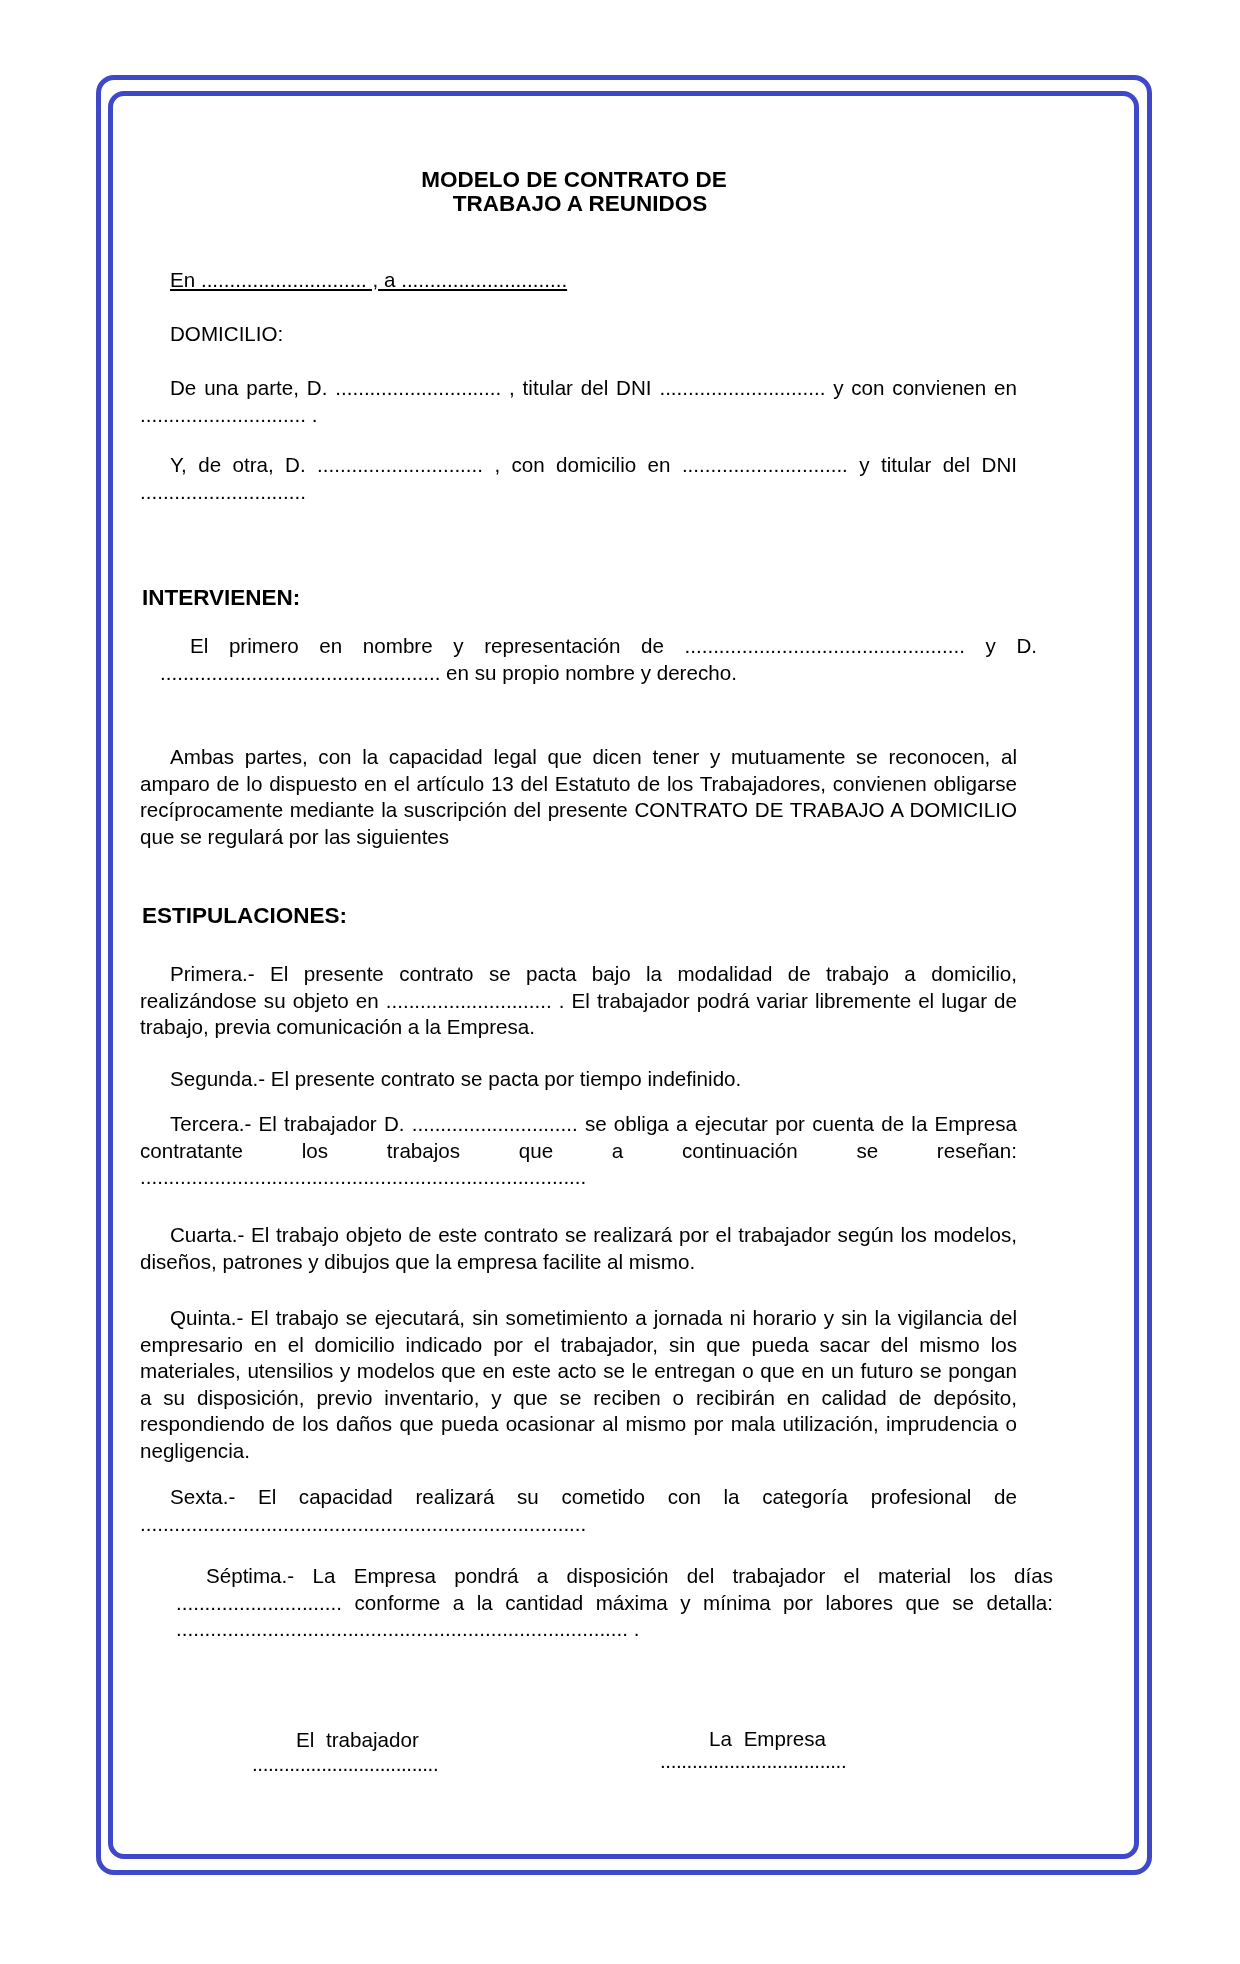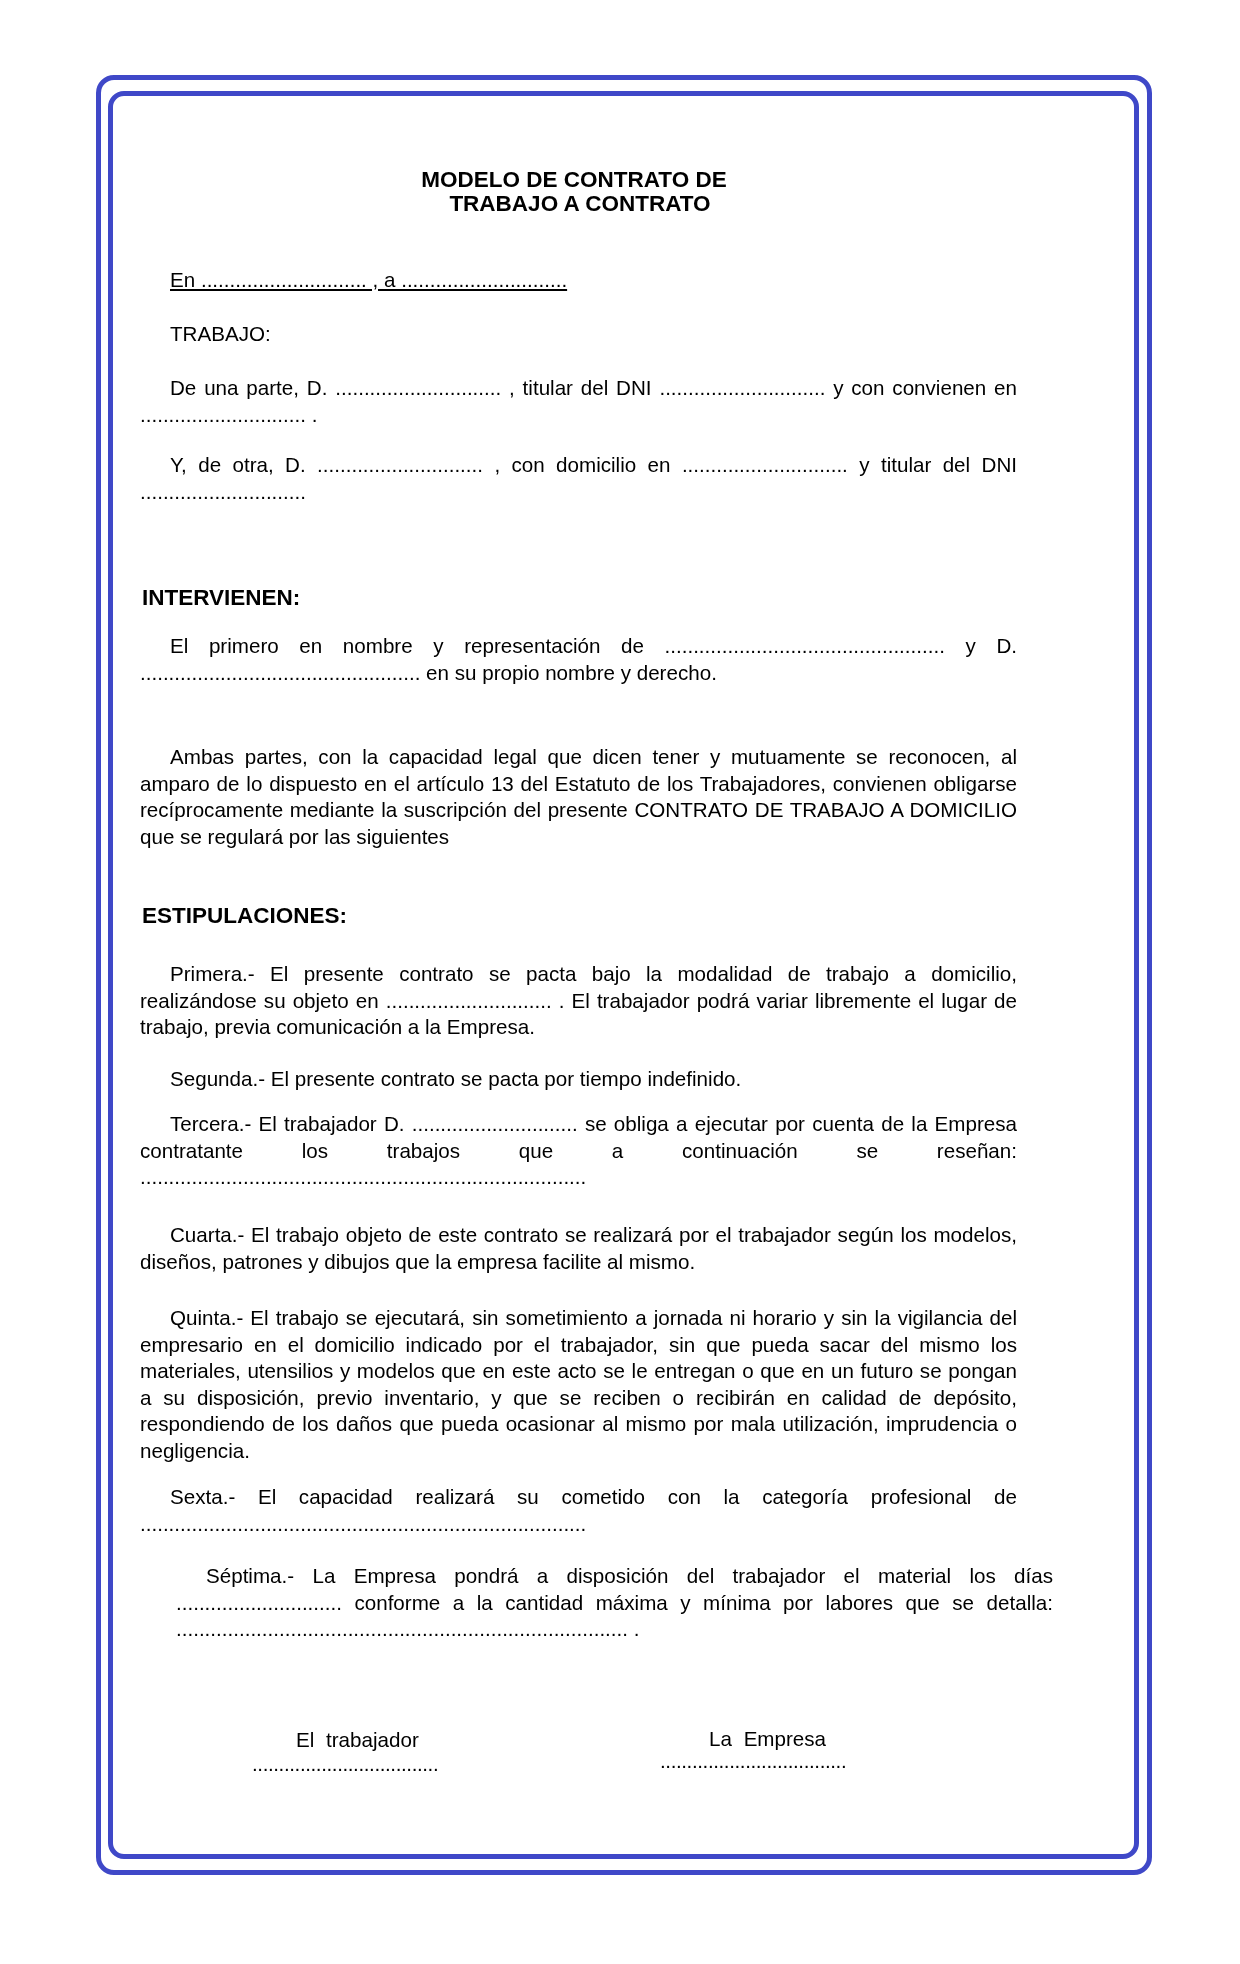--- a/index.html
+++ b/index.html
@@ -79,34 +79,34 @@
     }
   </style>
 </head>
 <body>
 
 <div class="border-outer"></div>
 <div class="border-inner"></div>
 
 <div class="title">
   <span class="l1">MODELO DE CONTRATO DE</span>
-  <span class="l2">TRABAJO A CONTRATO</span>
+  <span class="l2">TRABAJO A REUNIDOS</span>
 </div>
 
 <div class="blk indent" style="top:267px;text-decoration:underline;">En ............................. , a .............................</div>
 
-<div class="blk indent" style="top:321px;">TRABAJO:</div>
+<div class="blk indent" style="top:321px;">DOMICILIO:</div>
 
 <div class="blk indent" style="top:375px;">De una parte, D. ............................. , titular del DNI .............................   y con convienen en ............................. .</div>
 
 <div class="blk indent" style="top:452px;">Y, de otra, D. ............................. , con domicilio en .............................  y titular del DNI .............................</div>
 
 <div class="heading" style="top:585px;">INTERVIENEN:</div>
 
-<div class="blk indent" style="top:633px;">El primero en nombre y representación de .................................................   y D. ................................................. en su propio nombre y derecho.</div>
+<div class="blk indent" style="top:633px;margin-left:20px;">El primero en nombre y representación de .................................................   y D. ................................................. en su propio nombre y derecho.</div>
 
 <div class="blk indent" style="top:712px;margin-top:32px;">Ambas partes, con la capacidad legal que dicen tener y mutuamente se reconocen, al amparo de lo dispuesto en el artículo 13 del Estatuto de los Trabajadores, convienen obligarse recíprocamente mediante la suscripción del presente CONTRATO DE TRABAJO A DOMICILIO que se regulará por las siguientes</div>
 
 <div class="heading" style="top:903px;">ESTIPULACIONES:</div>
 
 <div class="blk indent" style="top:961px;">Primera.- El presente contrato se pacta bajo la modalidad de trabajo a domicilio, realizándose su objeto en ............................. . El trabajador podrá variar libremente el lugar de trabajo, previa comunicación a la Empresa.</div>
 
 <div class="blk indent" style="top:1066px;">Segunda.- El presente contrato se pacta por tiempo indefinido.</div>
 
 <div class="blk indent" style="top:1111px;">Tercera.- El trabajador D. .............................  se obliga a ejecutar por cuenta de la Empresa contratante los trabajos que a continuación se reseñan: ..............................................................................</div>

